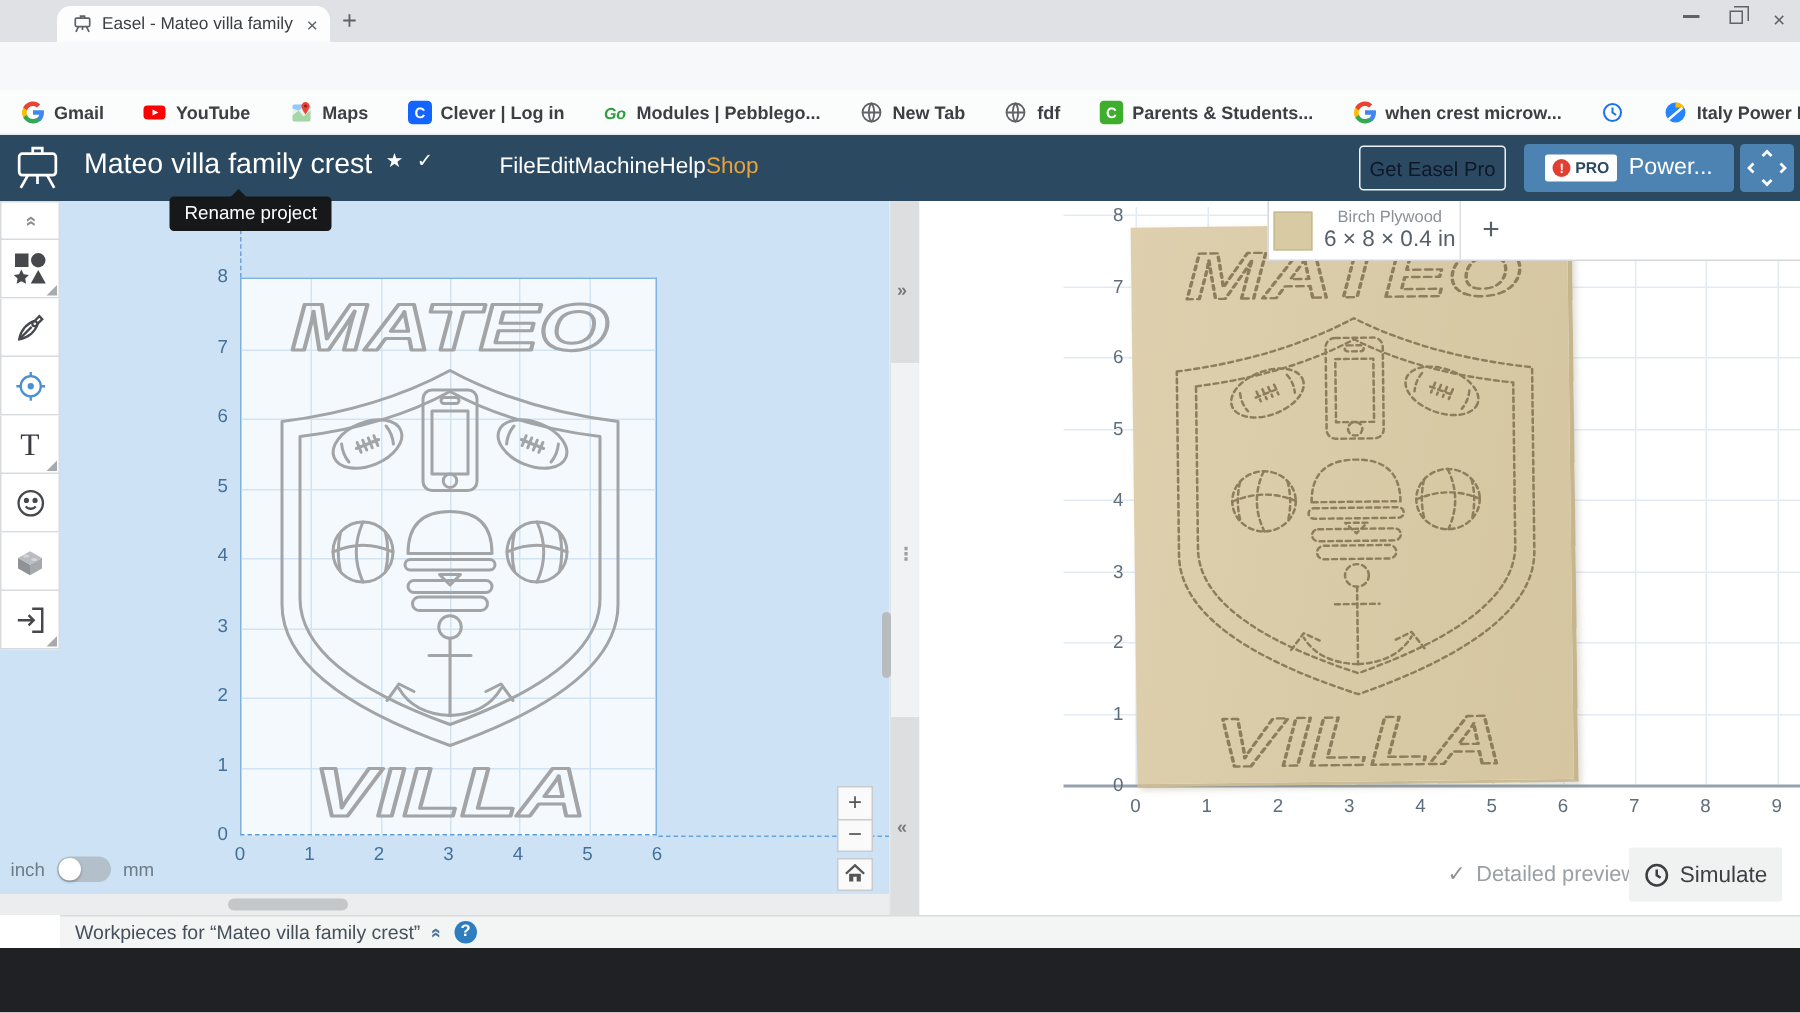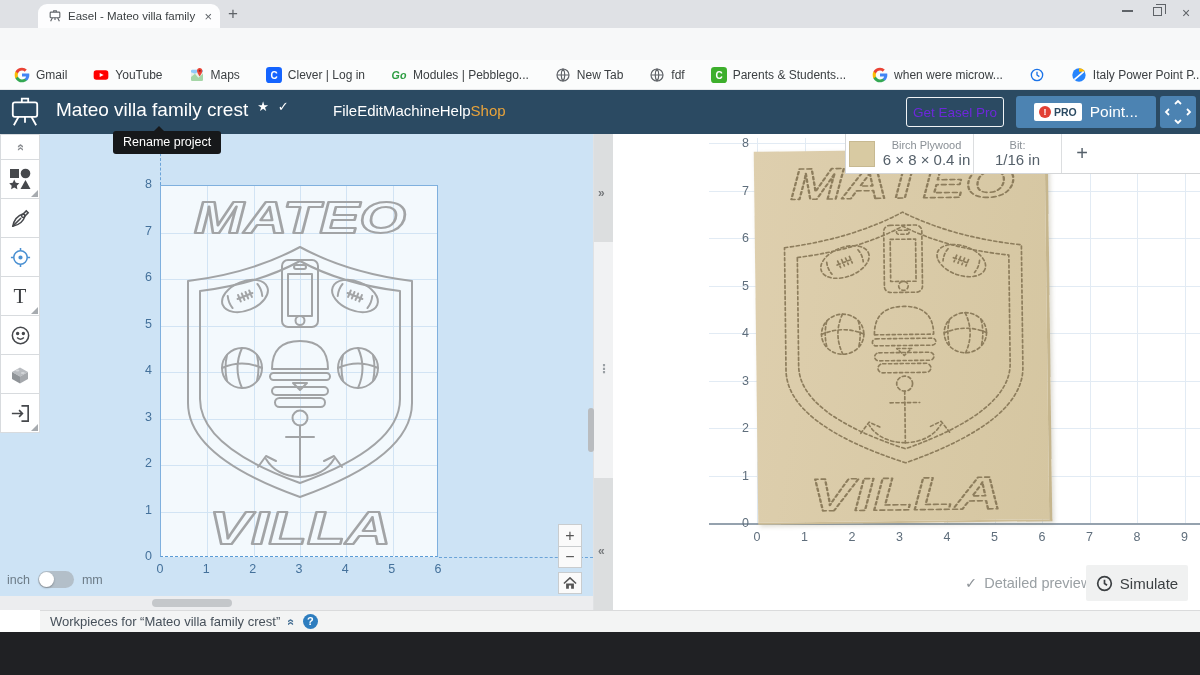--- a/index.html
+++ b/index.html
@@ -30,31 +30,31 @@
   #omnibox .star { color:#5f6368; font-size:14px; }
   #ext-row { left:860px; top:34px; height:20px; display:flex; gap:10px; align-items:center; }
   .ext { width:17px; height:17px; }
   .ext svg { width:17px; height:17px; display:block; }
   #puzzle-ext { left:1140px; top:35px; }
   #menu-dots { left:1176px; top:33px; color:#5f6368; font-size:14px; letter-spacing:0; }
 
   #bookmarks { left:0; top:60px; width:1200px; height:30px; background:#fbfcfc; border-bottom:1px solid #e6e8ea; display:flex; align-items:center; padding-left:14px; gap:26px; }
   .bm { display:flex; align-items:center; gap:6px; }
   .bm-ico, .bm-ico svg { width:16px; height:16px; display:block; }
-  .bm-label { font-size:12px; color:#3c4043; white-space:nowrap; }
+  .bm-label { font-size:12px; color:#3c4043; white-space:nowrap;font-weight:bold; }
 
   
   #easel-header { left:0; top:90px; width:1200px; height:44px; background:#2b4a62; }
   #easel-logo { left:8px; top:95px; }
   #proj-title { left:56px; top:99px; color:#fff; font-size:19px; display:flex; align-items:flex-start; gap:9px; }
   #proj-title .deco { font-size:13px; }
   #menu-row { left:333px; top:102px; display:flex; }
   #menu-row span { color:#fff; font-size:15px; }
   #menu-row span:last-child { color:#e8a33b; }
-  #get-pro { left:906px; top:97px; width:98px; height:30px; border:1.5px solid #f0f3f5; border-radius:3px; color:#6d28d9; font-size:13.5px; display:flex; align-items:center; justify-content:center; background:transparent; }
+  #get-pro { left:906px; top:97px; width:98px; height:30px; border:1.5px solid #f0f3f5; border-radius:3px; color:#0f172a; font-size:13.5px; display:flex; align-items:center; justify-content:center; background:transparent; }
   #carve-btn { left:1016px; top:96px; width:140px; height:32px; background:#4c83b2; border-radius:3px; display:flex; align-items:center; justify-content:center; gap:8px; }
   #pro-badge { background:#fff; border-radius:2px; height:18px; display:flex; align-items:center; gap:3px; padding:0 5px; }
   #pro-badge .bang { width:12px; height:12px; border-radius:50%; background:#e23f33; color:#fff; font-size:9px; font-weight:bold; text-align:center; line-height:12px; }
   #pro-badge .ptxt { color:#2b4a62; font-weight:bold; font-size:10.5px; }
   #carve-btn .clabel { color:#fff; font-size:15.5px; }
   #jog-pad { left:1160px; top:96px; width:36px; height:32px; background:#4c83b2; border-radius:3px; }
   #jog-pad svg { display:block; margin:3px auto; }
 
   #rename-tip { left:113px; top:131px; background:#16181a; color:#fff; font-size:12.5px; padding:4px 10px 5px; border-radius:3px; z-index:60; }
   #rename-tip::before { content:""; position:absolute; top:-5px; left:40px; border-left:6px solid transparent; border-right:6px solid transparent; border-bottom:6px solid #16181a; }
@@ -379,21 +379,21 @@
       </span>
       <span class="bm">
         <span class="bm-ico">
           <svg viewBox="0 0 24 24">
             <path fill="#4285F4" d="M23 12c0-.8-.1-1.6-.2-2.3H12v4.5h6.2c-.3 1.4-1.1 2.6-2.3 3.4v2.8h3.7C21.7 18.3 23 15.4 23 12z"></path>
             <path fill="#34A853" d="M12 23c3 0 5.5-1 7.3-2.7l-3.7-2.8c-1 .7-2.2 1.1-3.6 1.1-2.8 0-5.2-1.9-6-4.4H2.2v2.9C4 20.5 7.7 23 12 23z"></path>
             <path fill="#FBBC05" d="M6 14.2c-.2-.7-.3-1.4-.3-2.2s.1-1.5.3-2.2V6.9H2.2C1.4 8.4 1 10.1 1 12s.4 3.6 1.2 5.1L6 14.2z"></path>
             <path fill="#EA4335" d="M12 5.4c1.6 0 3 .5 4.1 1.6l3.1-3.1C17.5 2.1 15 1 12 1 7.7 1 4 3.5 2.2 6.9L6 9.8c.8-2.5 3.2-4.4 6-4.4z"></path>
           </svg>
         </span>
-        <span class="bm-label">when were microw...</span>
+        <span class="bm-label">when crest microw...</span>
       </span>
       <span class="bm">
         <span class="bm-ico">
           <svg viewBox="0 0 24 24" fill="none" stroke="#1a73e8" stroke-width="2">
             <circle cx="12" cy="12" r="8.5"></circle>
             <path d="M12 7v5l3.5 2.5"></path>
           </svg>
         </span>
       </span>
       <span class="bm">
@@ -426,21 +426,21 @@
     <span>Machine</span>
     <span>Help</span>
     <span>Shop</span>
   </div>
   <div id="get-pro" class="abs">Get Easel Pro</div>
   <div id="carve-btn" class="abs">
     <span id="pro-badge">
       <span class="bang">!</span>
       <span class="ptxt">PRO</span>
     </span>
-    <span class="clabel">Point...</span>
+    <span class="clabel">Power...</span>
   </div>
   <div id="jog-pad" class="abs">
     <svg width="28" height="26" viewBox="0 0 28 26" fill="none" stroke="#fff" stroke-width="1.8">
         <path d="M11 5l3-3 3 3M11 21l3 3 3-3M5 10l-3 3 3 3M23 10l3 3-3 3"></path>
       </svg>
   </div>
   <div id="rename-tip" class="abs">Rename project</div>
 
   <div id="main" class="abs">
 
@@ -629,24 +629,20 @@
         </div>
 
       <div id="material-bar" class="abs">
         <div class="mat-sec" id="mat-main">
           <span id="mat-swatch"></span>
           <span class="mat-col">
             <span class="mat-small">Birch Plywood</span>
             <span class="mat-big">6 × 8 × 0.4 in</span>
           </span>
         </div>
-        <div class="mat-sec mat-col" id="mat-bit">
-          <span class="mat-small">Bit:</span>
-          <span class="mat-big">1/16 in</span>
-        </div>
         <div class="mat-sec" id="mat-plus">+</div>
       </div>
 
       <div id="detailed-wrap" class="abs">
         <span style="font-weight:bold;color:#8d9297">✓</span>
         <span>Detailed preview</span>
       </div>
       <div id="simulate-btn" class="abs">
         <svg width="17" height="17" viewBox="0 0 20 20" fill="none" stroke="#3c4043" stroke-width="2">
             <circle cx="10" cy="10" r="8"></circle>

